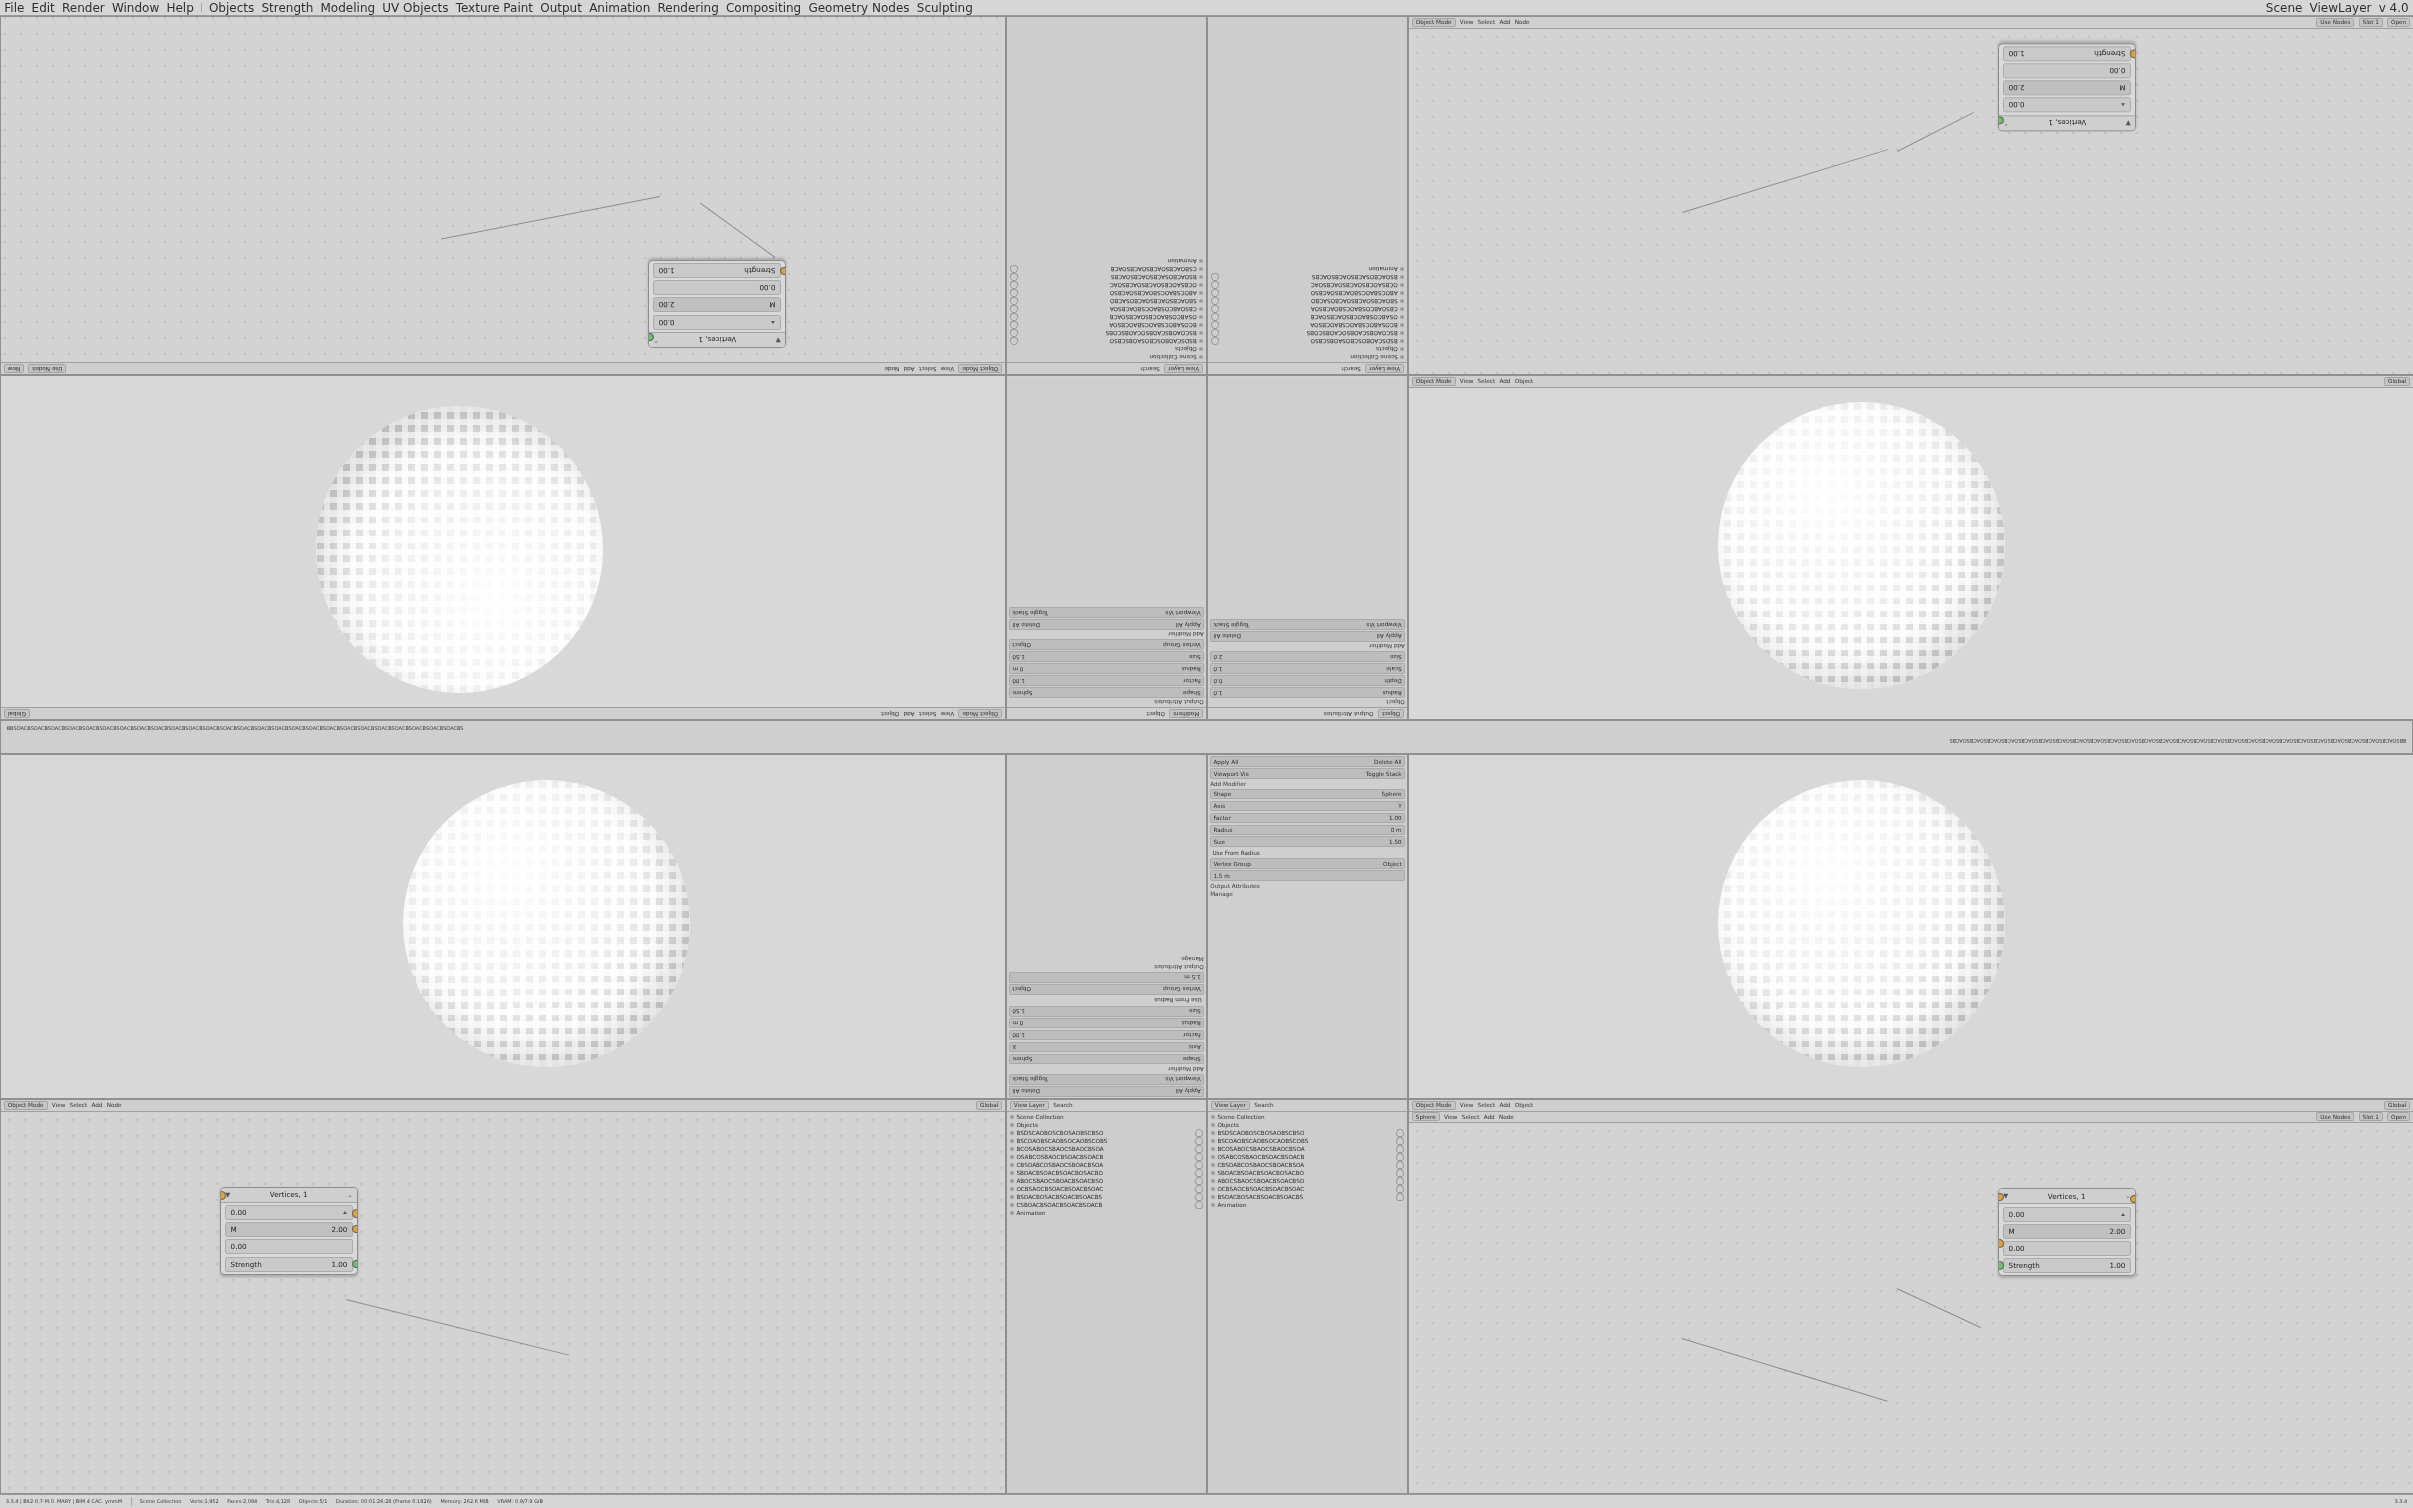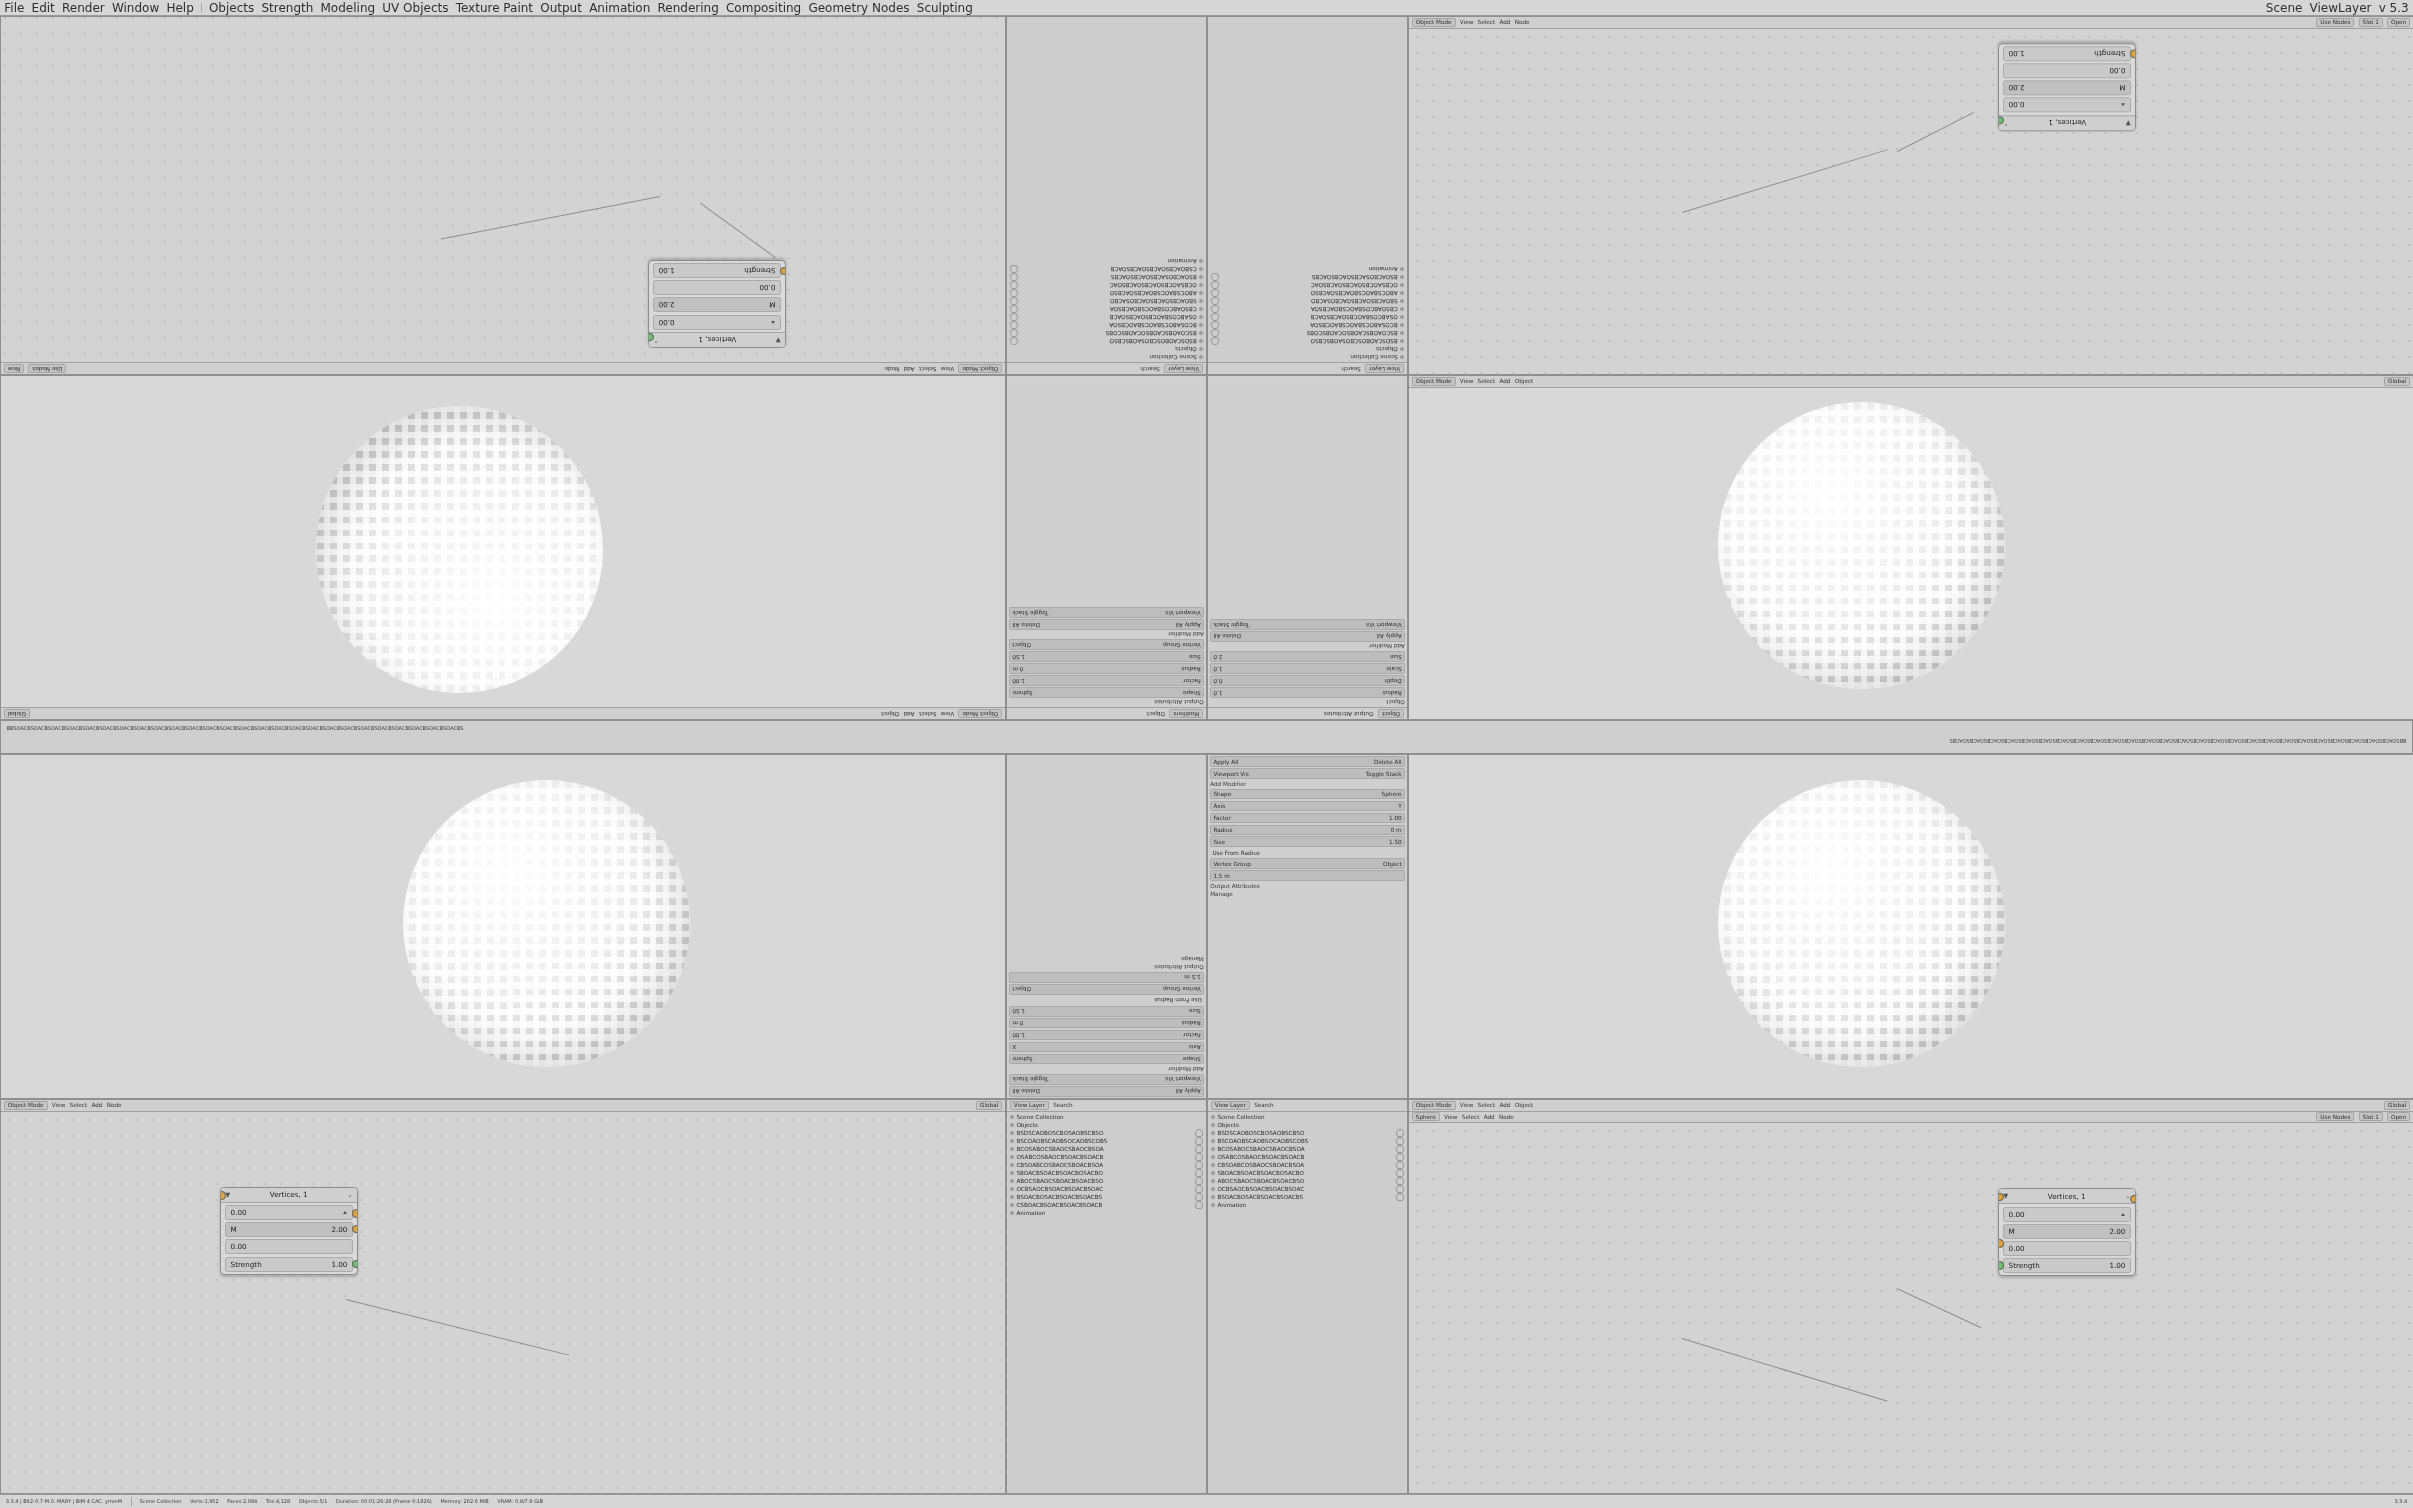--- a/index.html
+++ b/index.html
@@ -87,21 +87,21 @@
     <span class="menuitem">Texture Paint</span>
     <span class="menuitem">Output</span>
     <span class="menuitem">Animation</span>
     <span class="menuitem">Rendering</span>
     <span class="menuitem">Compositing</span>
     <span class="menuitem">Geometry Nodes</span>
     <span class="menuitem">Sculpting</span>
     <span style="margin-left:auto"></span>
     <span class="menuitem">Scene</span>
     <span class="menuitem">ViewLayer</span>
-    <span class="menuitem">v 5.3</span>
+    <span class="menuitem">v 4.0</span>
   </div>
 
   <div class="quad flip180" style="left:0;top:16px;width:1006px;height:359px;">
 
     <div class="hdr">
       <span class="btn">Object Mode</span>
       <span>View</span>
       <span>Select</span>
       <span>Add</span>
       <span>Node</span>

